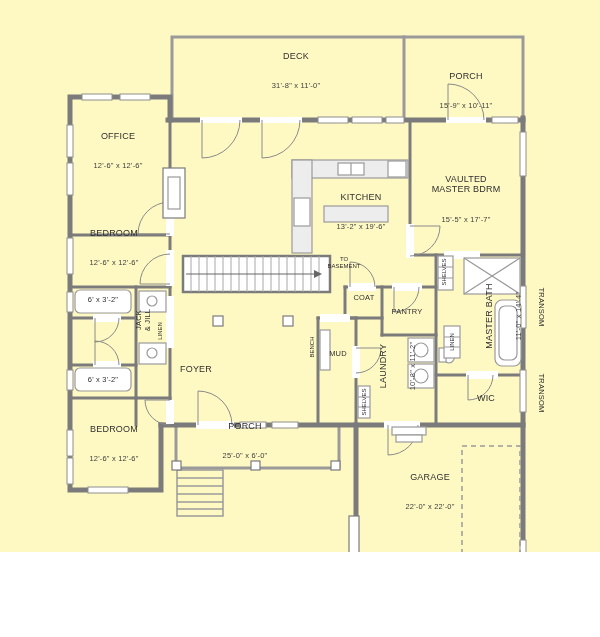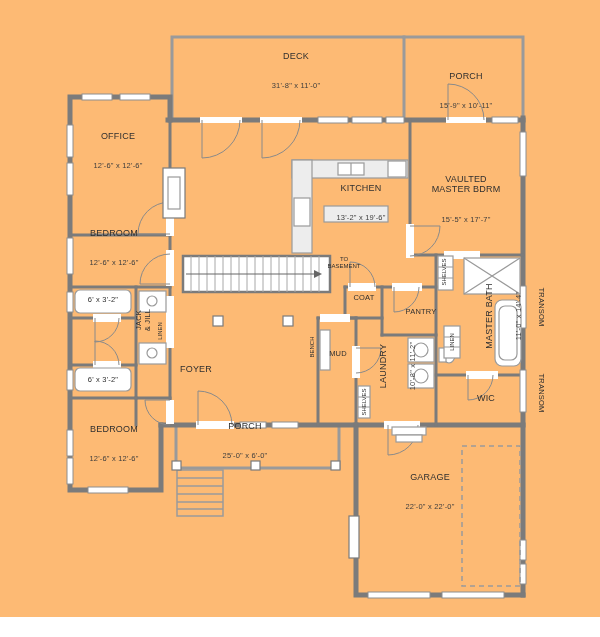--- a/index.html
+++ b/index.html
@@ -1,18 +1,18 @@
 <!DOCTYPE html>
 <html><head>
 <meta charset="utf-8">
 <style>
   * { margin:0; padding:0; box-sizing:border-box; }
   html,body { background:#ffffff; }
   body { width:600px; height:637px; font-family:"Liberation Sans", sans-serif; }
-  #plan { position:relative; width:600px; height:617px; background:#fdba74; overflow:hidden; }
+  #plan { position:relative; width:600px; height:552px; background:#fef9c3; overflow:hidden; }
   #plan svg { position:absolute; left:0; top:0; }
   .lbl { position:absolute; transform:translate(-50%,-50%); text-align:center; color:#2f2f2f;
          line-height:1.22; white-space:pre-line; letter-spacing:.2px; pointer-events:none; }
   .lbl .nm { display:block; font-size:9px; }
   .lbl .dm { display:block; font-size:7.5px; color:#3d3d3d; }
   .lbl.sm .nm { font-size:7.5px; }
   .lbl.tiny .nm, .lbl.tiny .dm { font-size:6px; letter-spacing:0; }
   .lbl.vert { transform:translate(-50%,-50%) rotate(-90deg); }
   .lbl.vert-cw { transform:translate(-50%,-50%) rotate(90deg); }
 </style>
@@ -200,21 +200,21 @@
     <span class="dm">31'-8" x 11'-0"</span>
   </div>
   <div class="lbl" style="left:466px;top:90px">
     <span class="nm">PORCH</span>
     <span class="dm">15'-9" x 10'-11"</span>
   </div>
   <div class="lbl" style="left:118px;top:150px">
     <span class="nm">OFFICE</span>
     <span class="dm">12'-6" x 12'-6"</span>
   </div>
-  <div class="lbl" style="left:361px;top:202px">
+  <div class="lbl" style="left:361px;top:211px">
     <span class="nm">KITCHEN</span>
     <span class="dm">13'-2" x 19'-6"</span>
   </div>
   <div class="lbl" style="left:466px;top:199px">
     <span class="nm">VAULTED
 MASTER BDRM</span>
     <span class="dm">15'-5" x 17'-7"</span>
   </div>
   <div class="lbl" style="left:114px;top:247px">
     <span class="nm">BEDROOM</span>
@@ -237,21 +237,21 @@
   <div class="lbl tiny vert" style="left:444px;top:272px">
     <span class="nm">SHELVES</span>
   </div>
   <div class="lbl vert" style="left:503px;top:316px">
     <span class="nm">MASTER BATH</span>
     <span class="dm">11'-0" x 14'-4"</span>
   </div>
   <div class="lbl sm" style="left:364px;top:297px">
     <span class="nm">COAT</span>
   </div>
-  <div class="lbl sm" style="left:421px;top:311px">
+  <div class="lbl sm" style="left:407px;top:311px">
     <span class="nm">PANTRY</span>
   </div>
   <div class="lbl tiny vert" style="left:452px;top:342px">
     <span class="nm">LINEN</span>
   </div>
   <div class="lbl" style="left:196px;top:369px">
     <span class="nm">FOYER</span>
   </div>
   <div class="lbl tiny vert" style="left:312px;top:347px">
     <span class="nm">BENCH</span>

